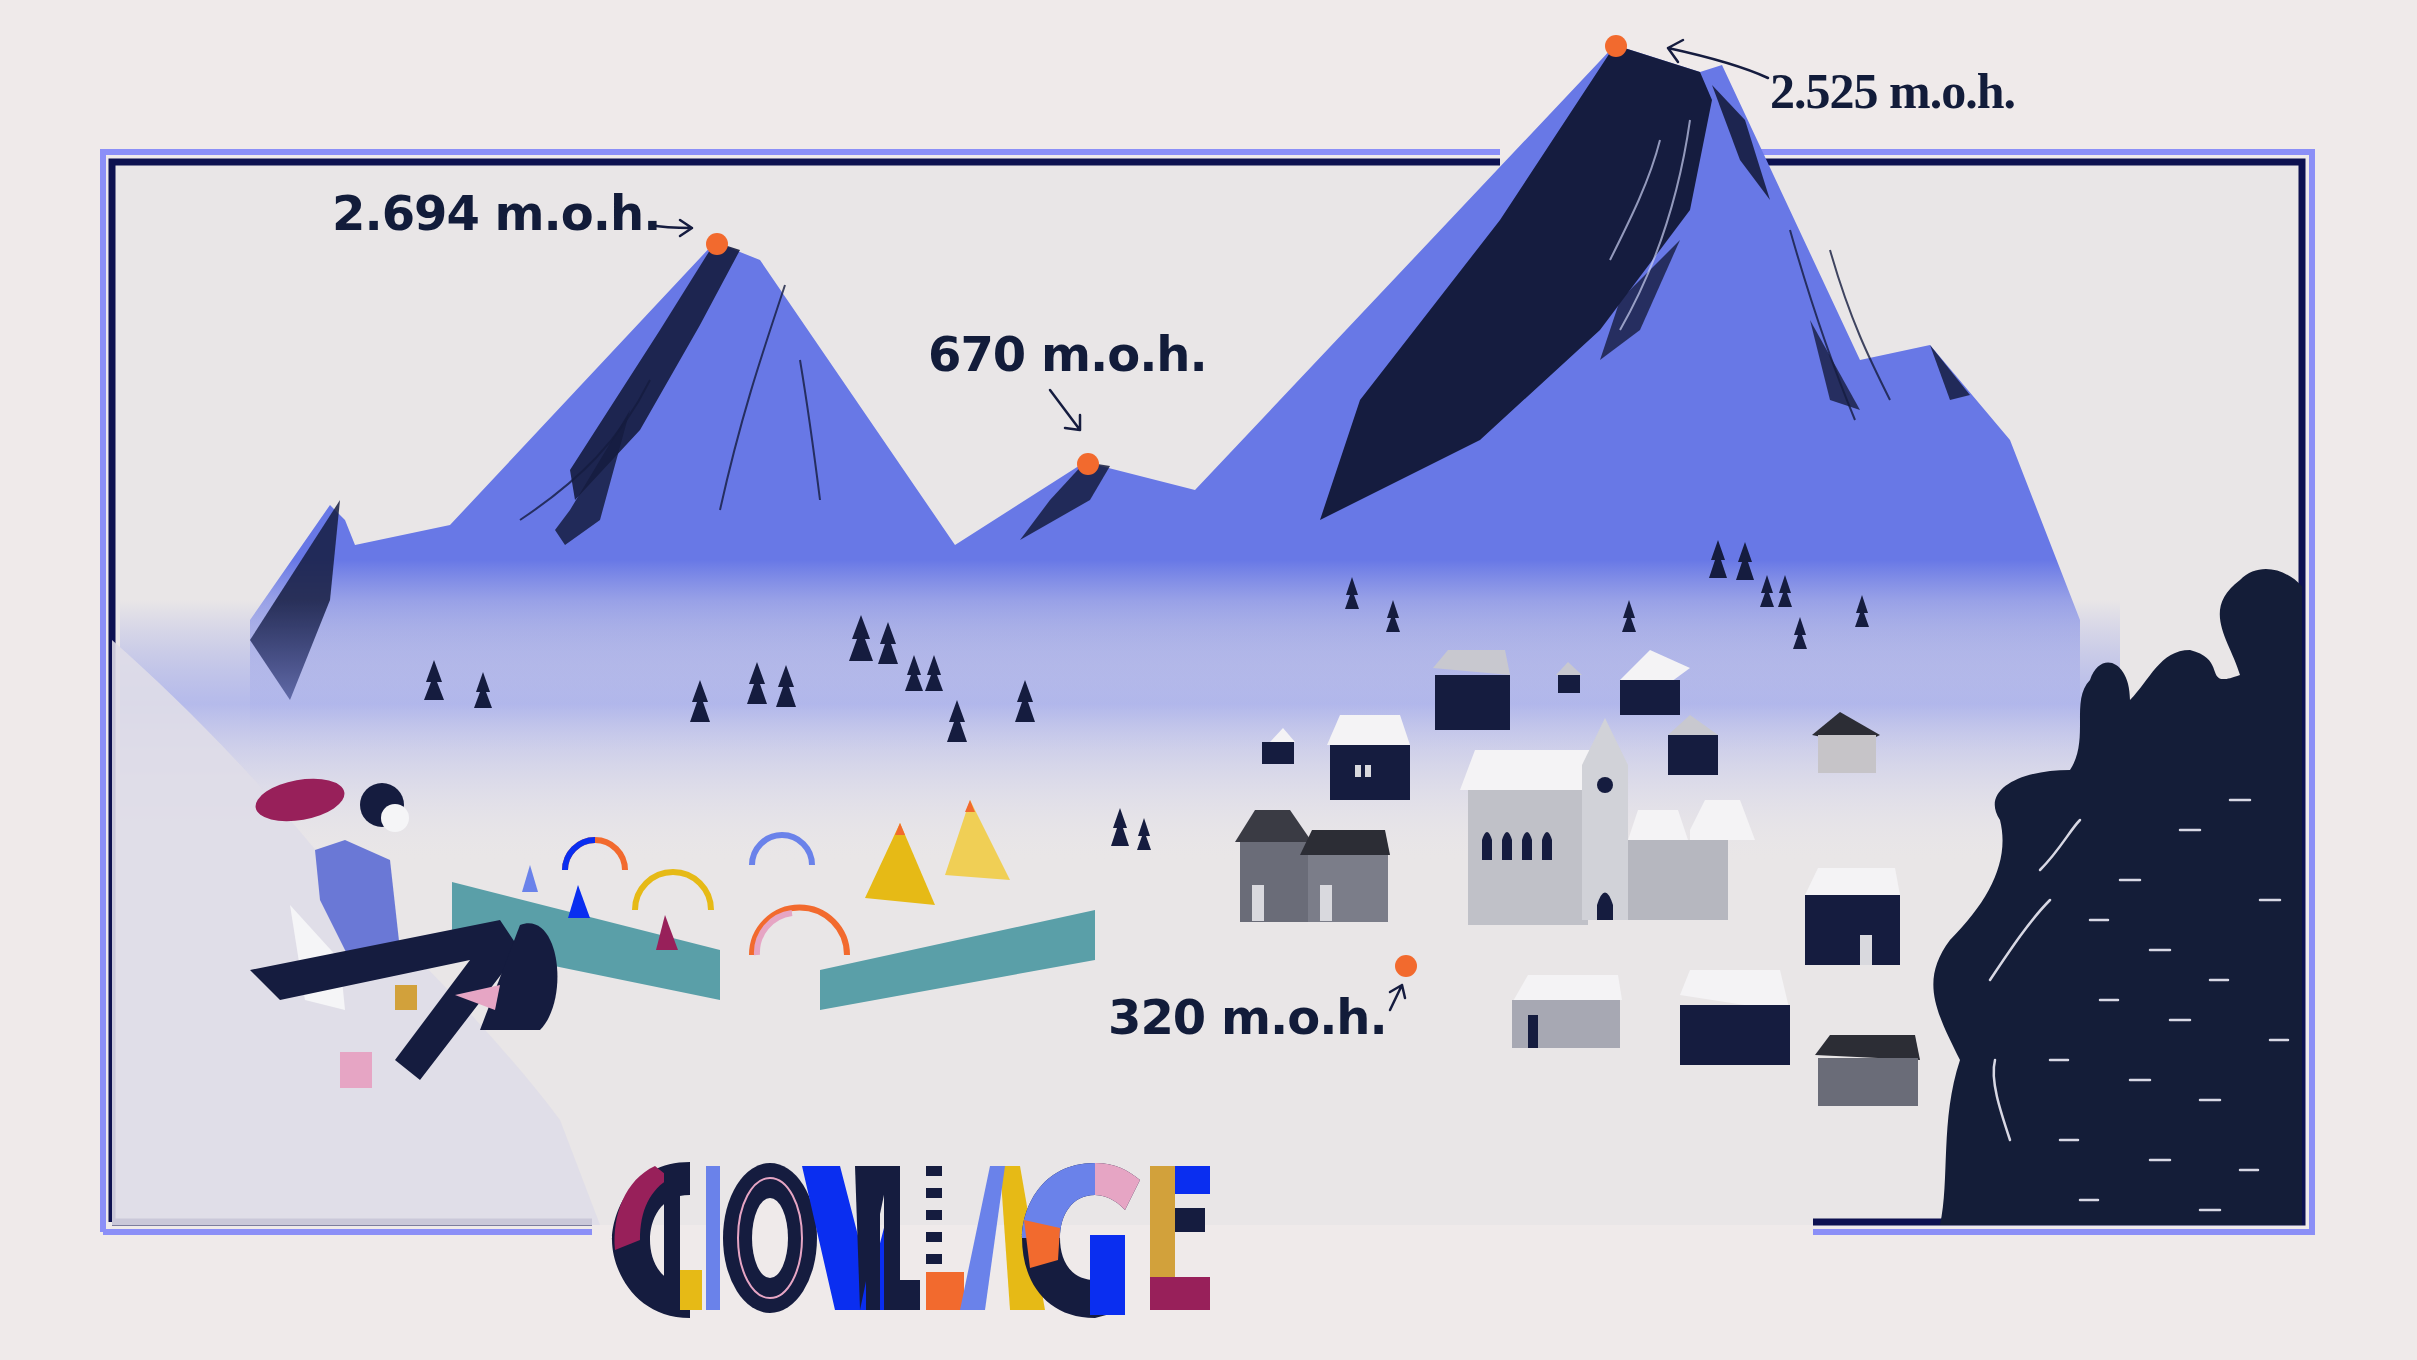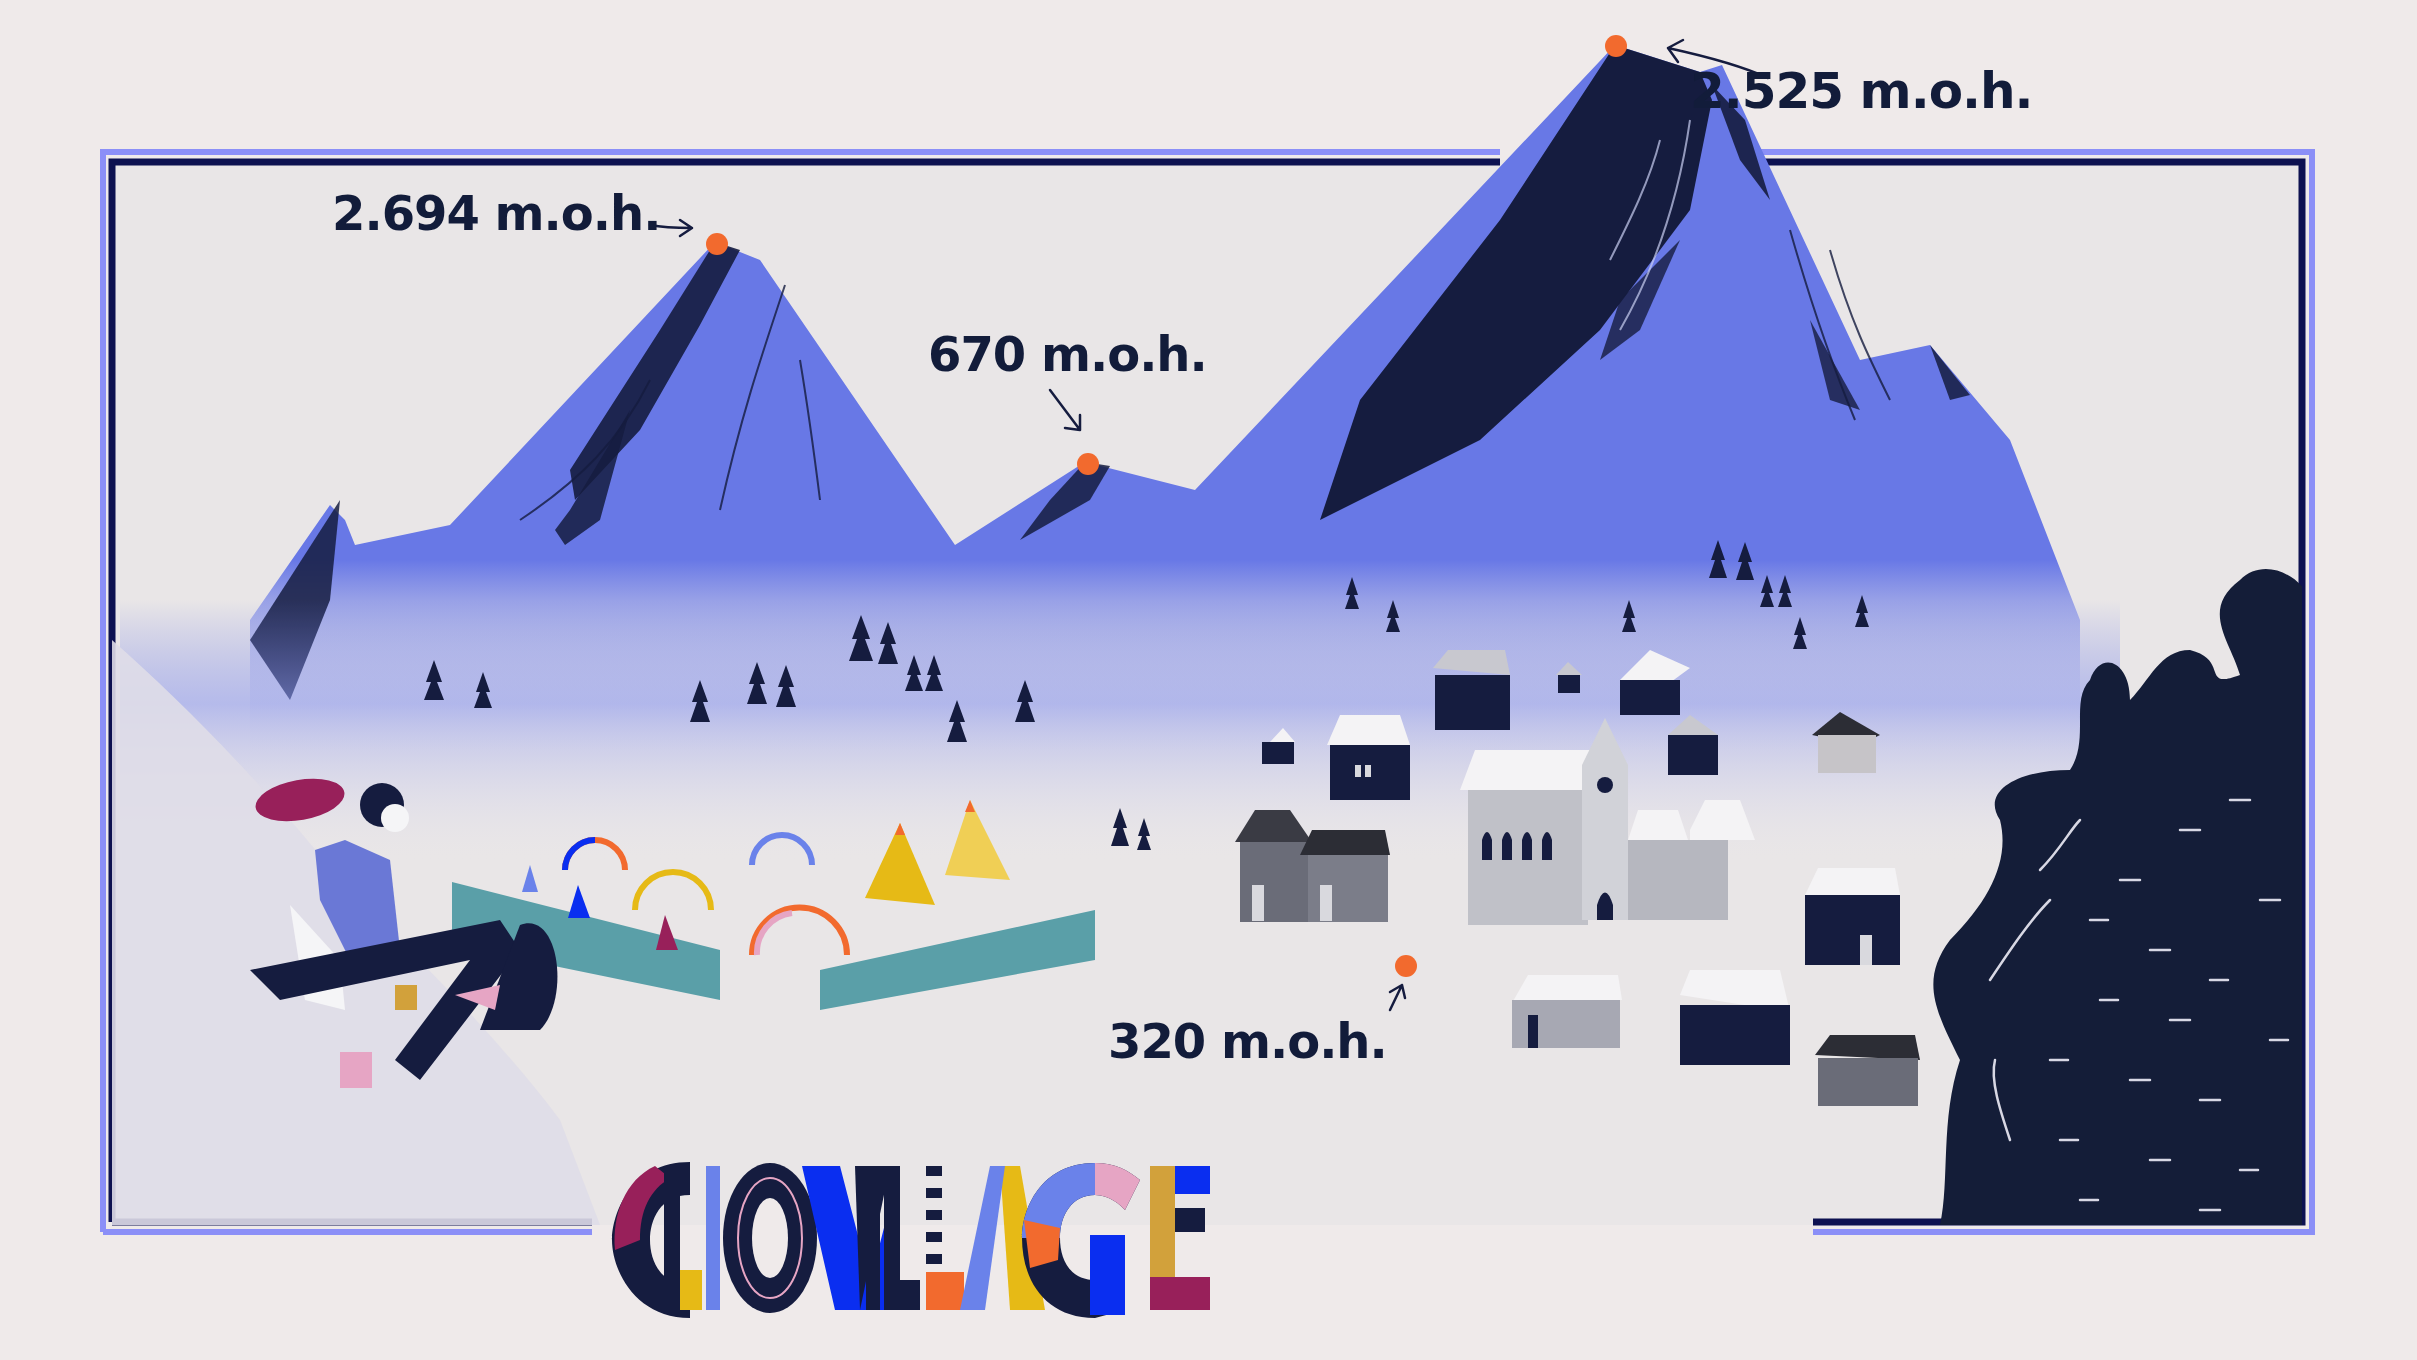--- a/index.html
+++ b/index.html
@@ -8,24 +8,24 @@
     background: #efeaea;
     font-family: "Liberation Sans", "DejaVu Sans", sans-serif;
     position: relative;
   }
   .scene { position: absolute; left: 0; top: 0; width: 2417px; height: 1360px; }
   .label {
     position: absolute; color: #121c3a; font-weight: 700;
     font-family: "DejaVu Sans", "Liberation Sans", sans-serif;
     letter-spacing: -1px; white-space: nowrap;
   }
-  #lbl-peak-main { left: 1690px; top: 62px; font-size: 50px; }
+  #lbl-peak-main { left: 1770px; top: 62px; font-size: 50px; font-family: Liberation Serif, serif; }
   #lbl-peak-left { left: 332px; top: 185px; font-size: 48px; }
   #lbl-peak-mid { left: 928px; top: 326px; font-size: 48px; }
-  #lbl-village { left: 1108px; top: 1013px; font-size: 48px; }
+  #lbl-village { left: 1108px; top: 989px; font-size: 48px; }
 </style>
 </head>
 <body>
 
 <svg class="scene" viewBox="0 0 2417 1360" xmlns="http://www.w3.org/2000/svg">
   <defs>
     <linearGradient id="fadeMount" x1="0" y1="0" x2="0" y2="1">
       <stop offset="0" stop-color="#6878e6"></stop>
       <stop offset="0.72" stop-color="#6878e6"></stop>
       <stop offset="1" stop-color="#efeaea" stop-opacity="0"></stop>

